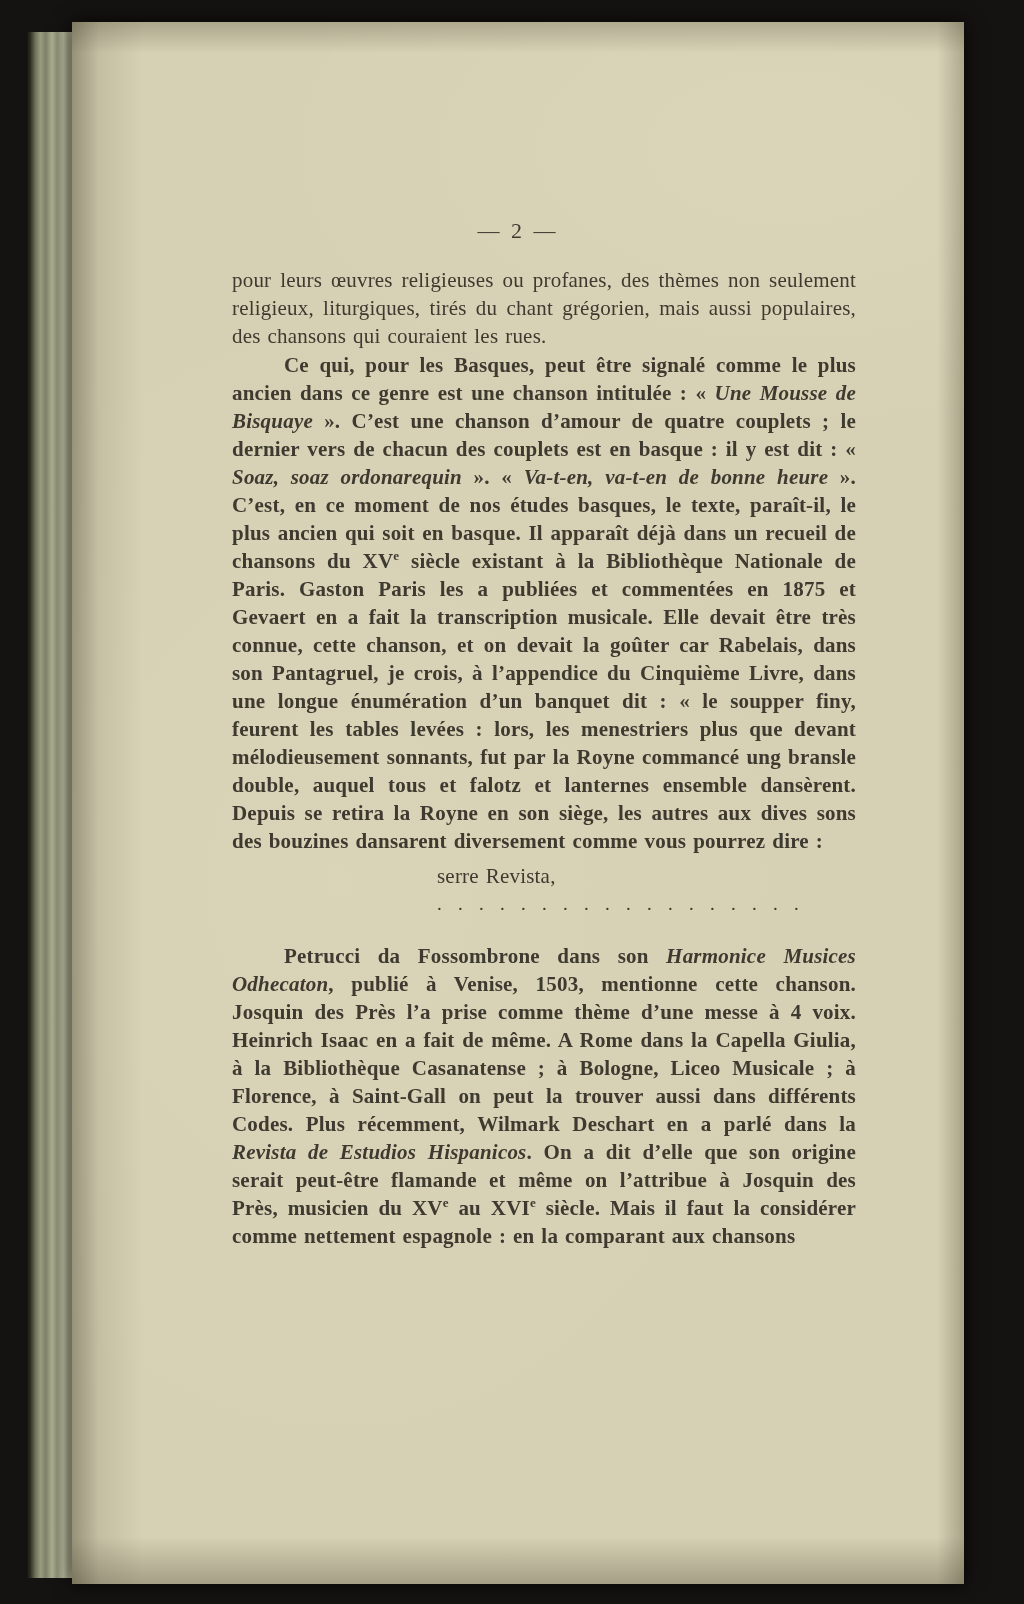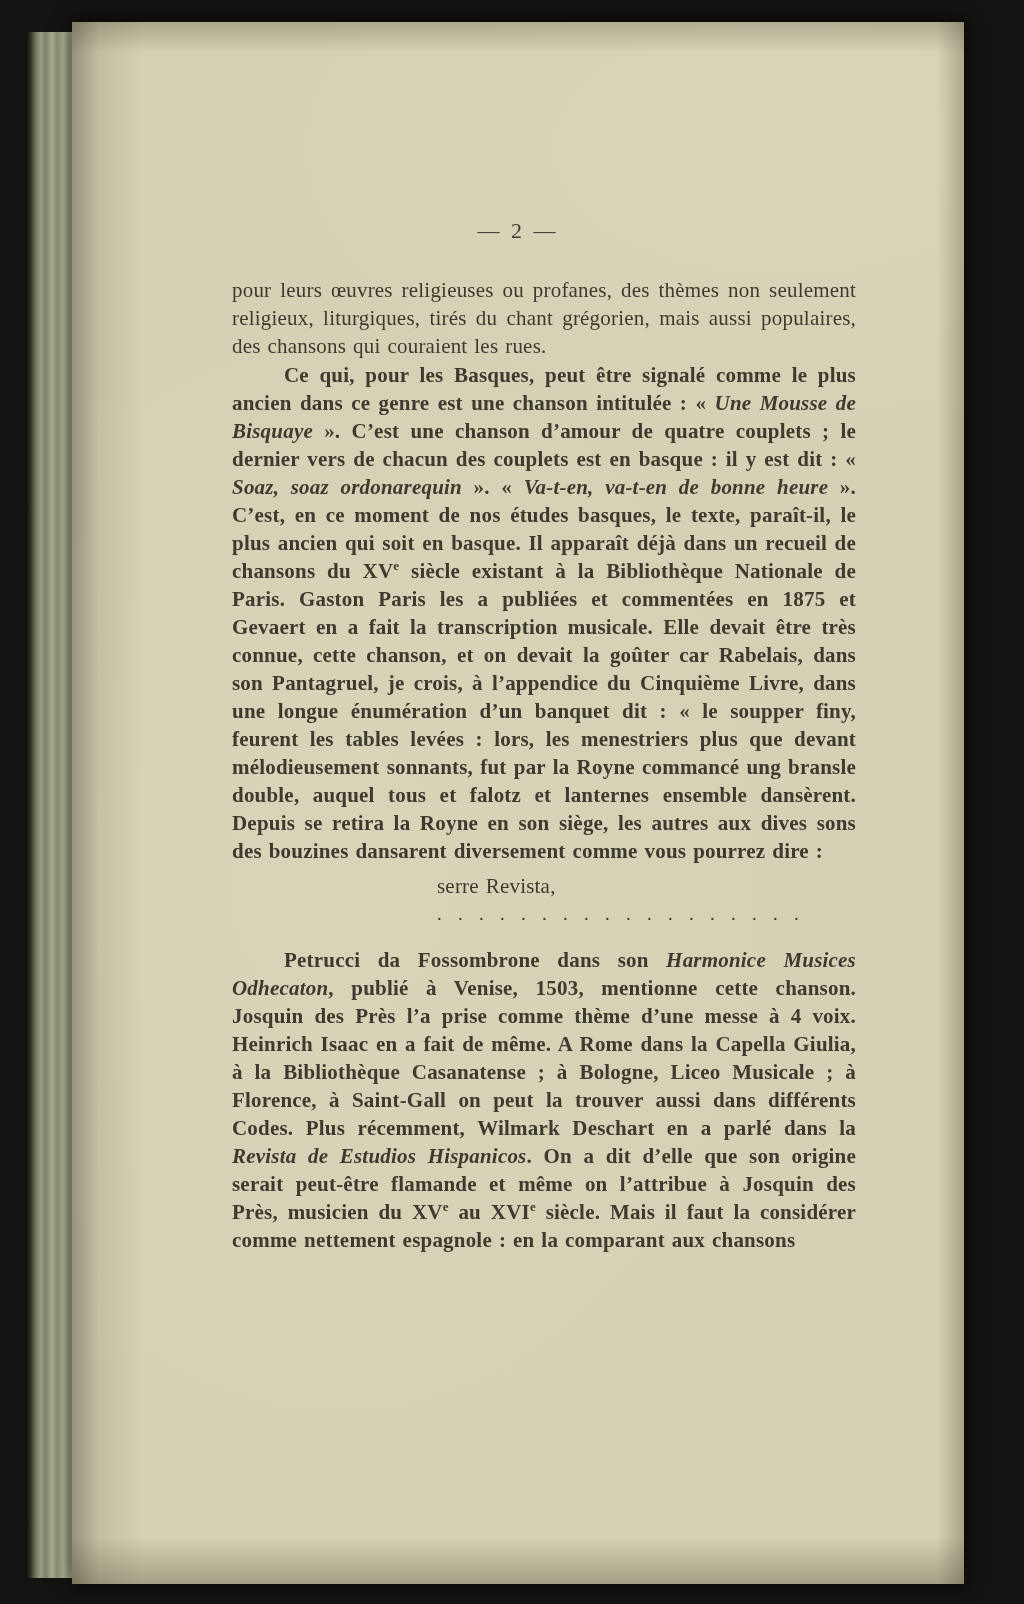--- a/index.html
+++ b/index.html
@@ -39,34 +39,34 @@
   .page-number {
     position:absolute;
     top:196px; left:0; right:0;
     text-align:center;
     font-size:22px;
     letter-spacing:3px;
     color:var(--ink, #403a30);
   }
   .text-block {
     position:absolute;
-    left:160px; top:254px;
+    left:160px; top:244px;
     width:624px;
     font-size:21px;
     line-height:28px;
     text-align:justify;
     color:var(--ink, #403a30);
     word-spacing:1.5px;
     letter-spacing:0.2px;
   }
   .para { margin:0; }
   .para.indent { text-indent:52px;font-weight:bold; }
   .para + .para { margin-top:1px; }
   .verse { margin:7px 0 10px 205px; text-align:left; }
-  .verse + .para { margin-top:18px; }
+  .verse + .para { margin-top:24px; }
   .verse-line { line-height:28px; }
   .verse-line.dots { letter-spacing:5px; font-size:19px; line-height:28px; }
   .it { font-style:italic; }
   sup { font-size:0.62em; line-height:0; vertical-align:super; }
 </style>
 </head>
 <body style="background: rgb(21, 19, 17);">
 
 <div class="page-edges"></div>
 

